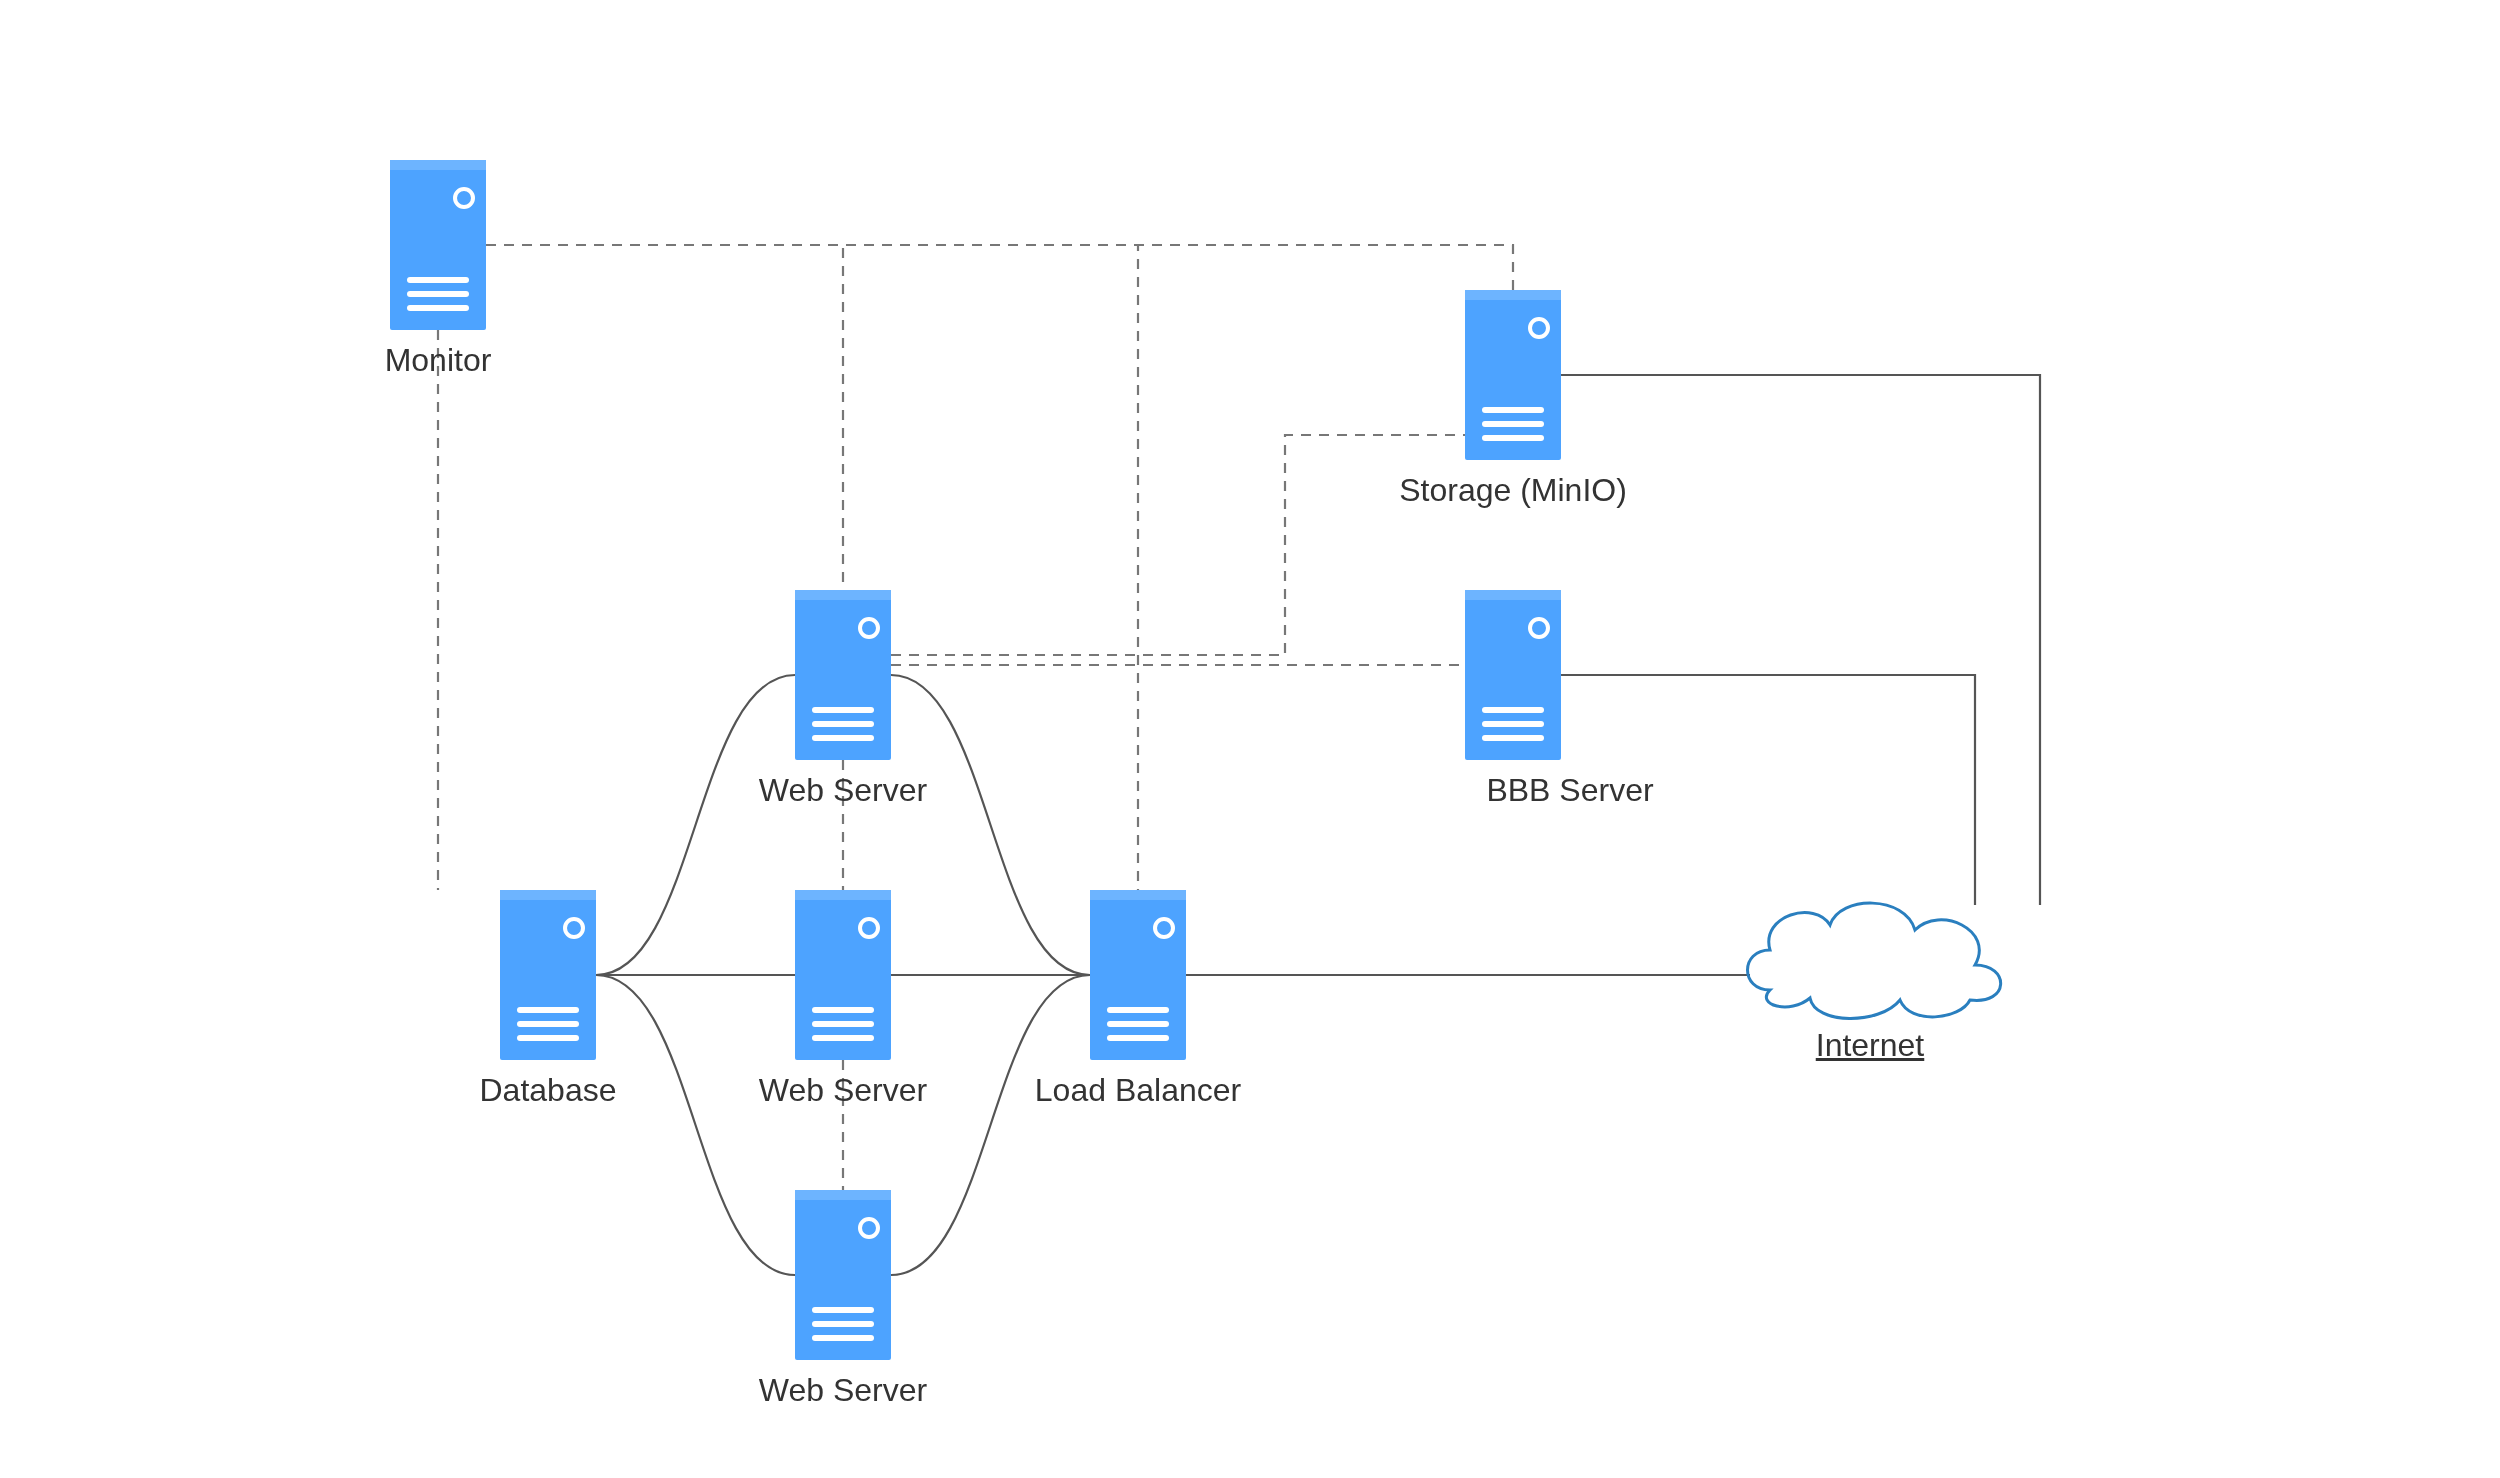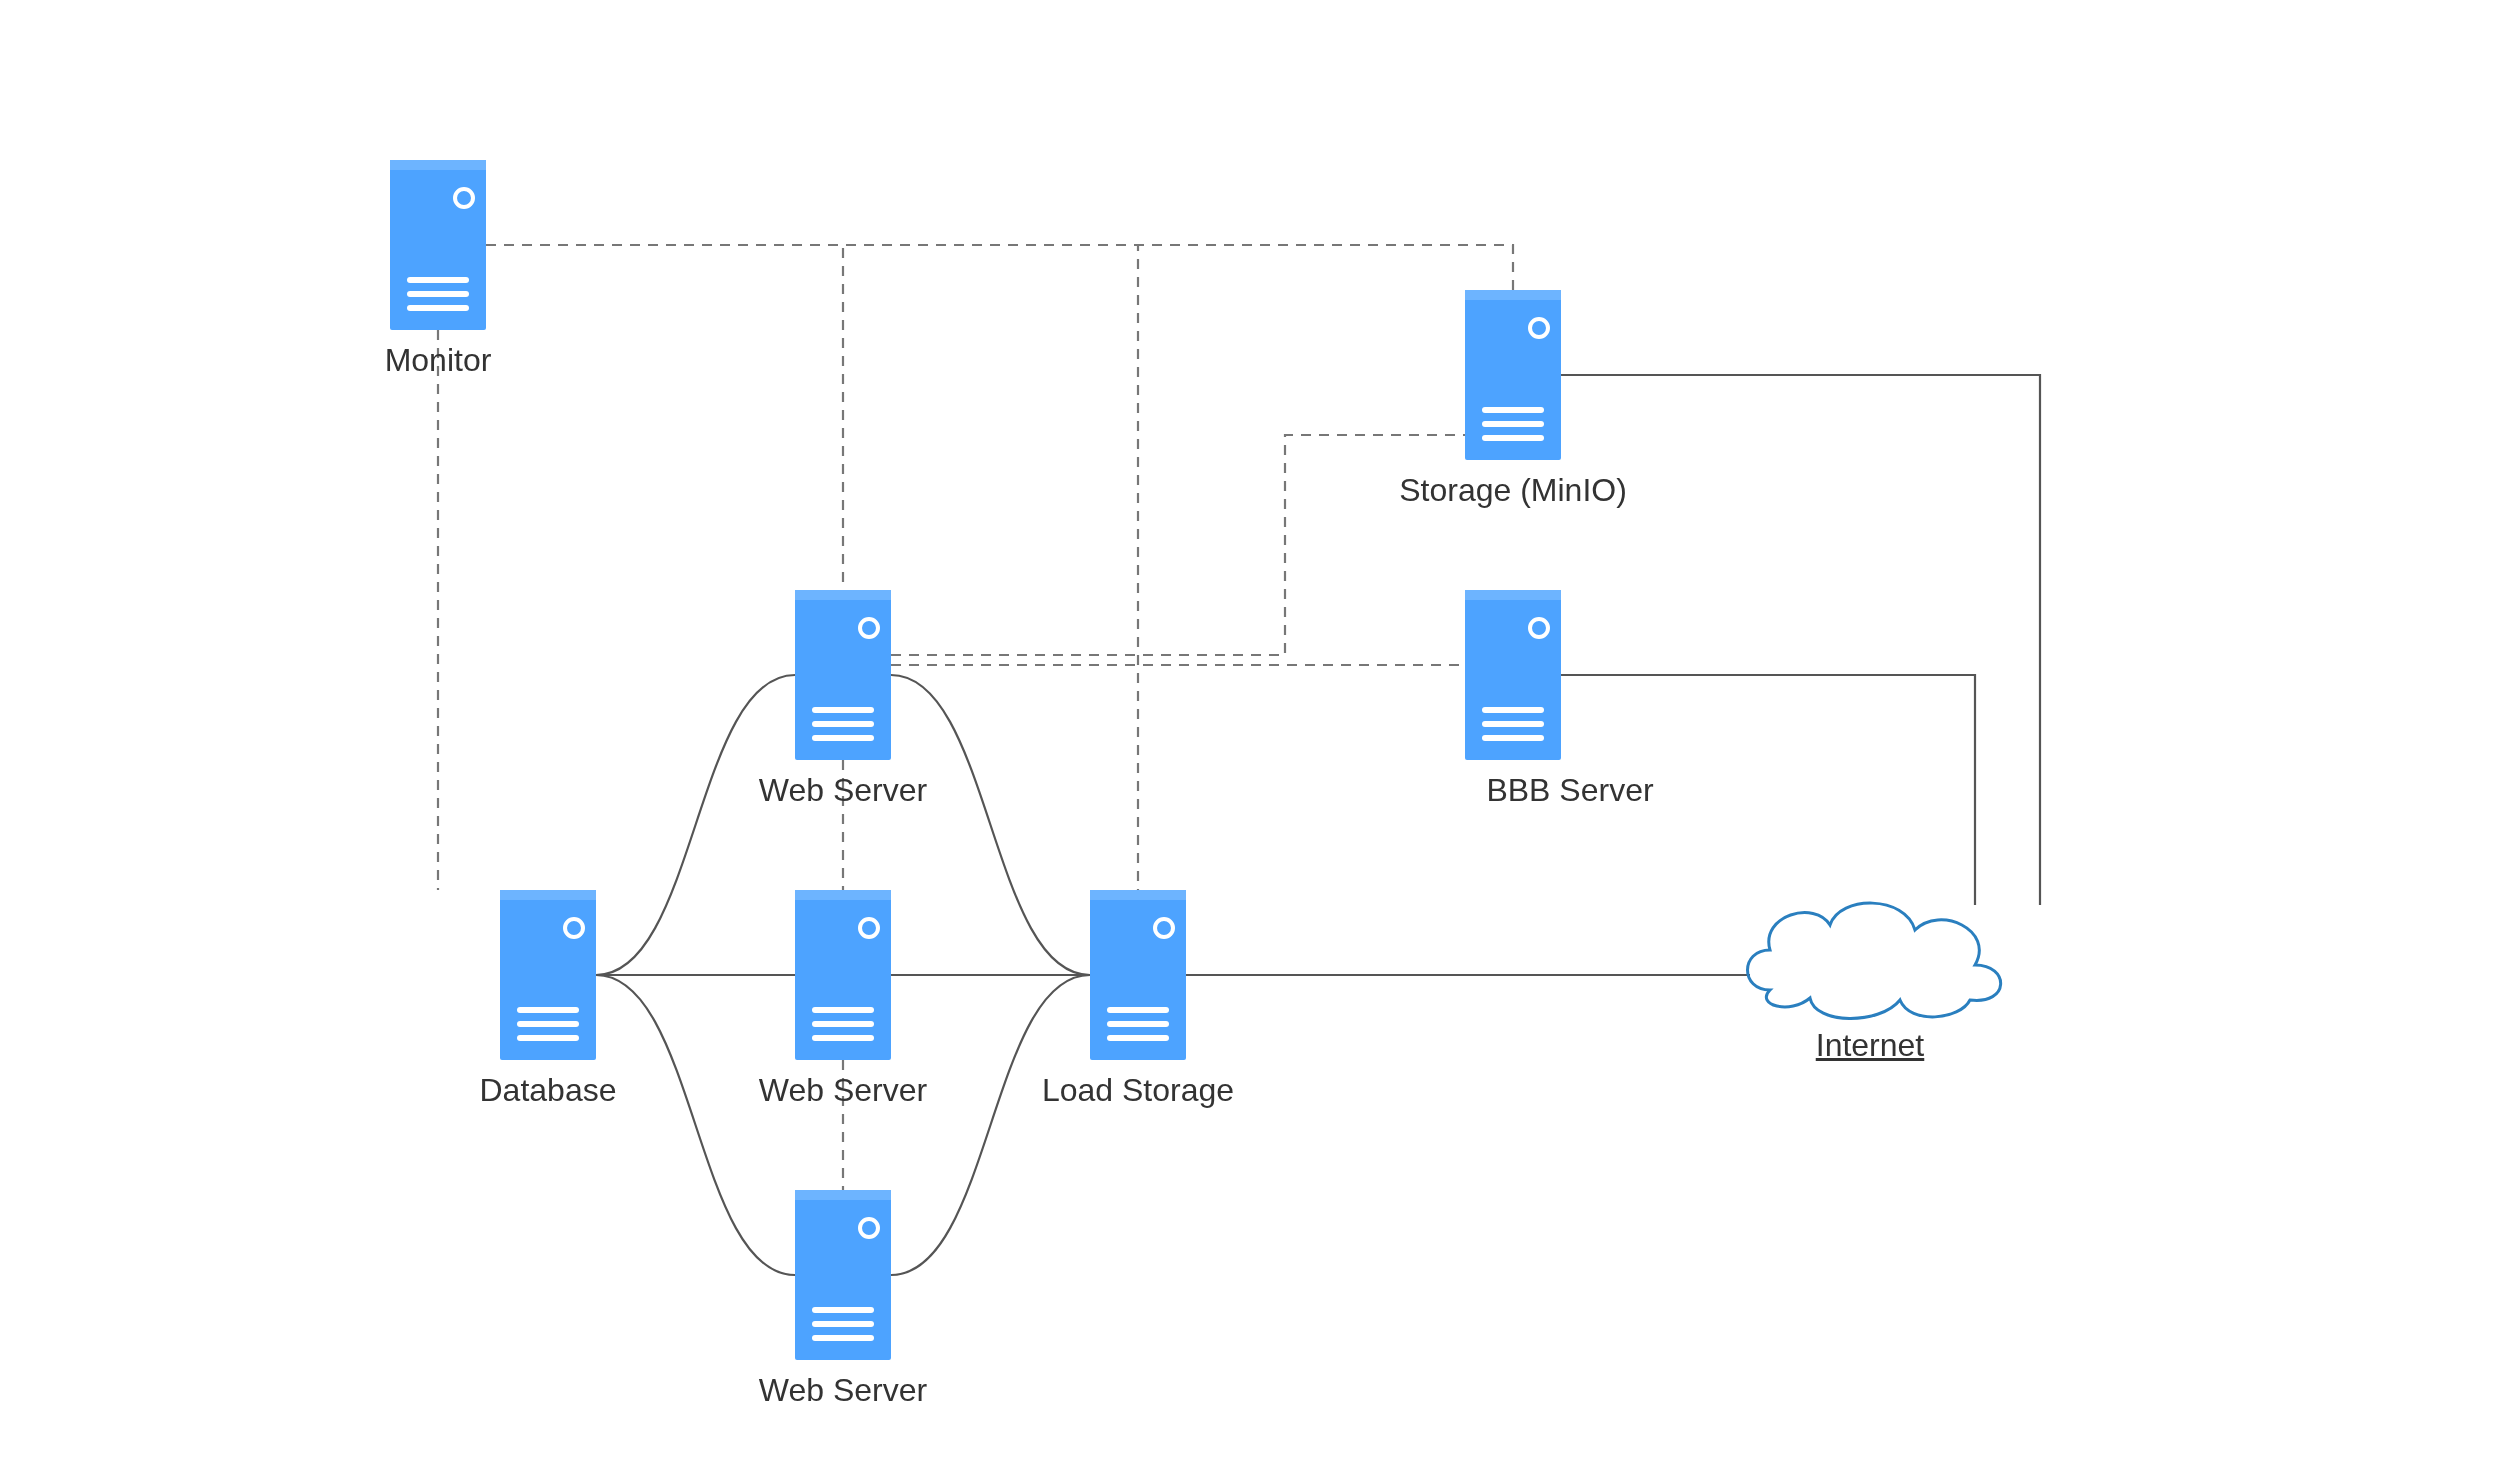--- a/index.html
+++ b/index.html
@@ -142,17 +142,17 @@
     C -80 55 -115 45 -100 30
     Z" class="cloud-path"></path>
         </g>
       </g>
     </svg>
 <div class="label" style="left: 438px; top: 342px;">Monitor</div>
     <div class="label" style="left: 548px; top: 1072px;">Database</div>
     <div class="label" style="left: 843px; top: 772px;">Web Server</div>
     <div class="label" style="left: 843px; top: 1072px;">Web Server</div>
     <div class="label" style="left: 843px; top: 1372px;">Web Server</div>
-    <div class="label" style="left: 1138px; top: 1072px;">Load Storage</div>
+    <div class="label" style="left: 1138px; top: 1072px;">Load Balancer</div>
     <div class="label" style="left: 1513px; top: 472px;">Storage (MinIO)</div>
     <div class="label" style="left: 1570px; top: 772px;">BBB Server</div>
     <div class="label" style="left: 1870px; top: 1027px; text-decoration: underline;">Internet</div>
   </div>
 
 </body></html>

